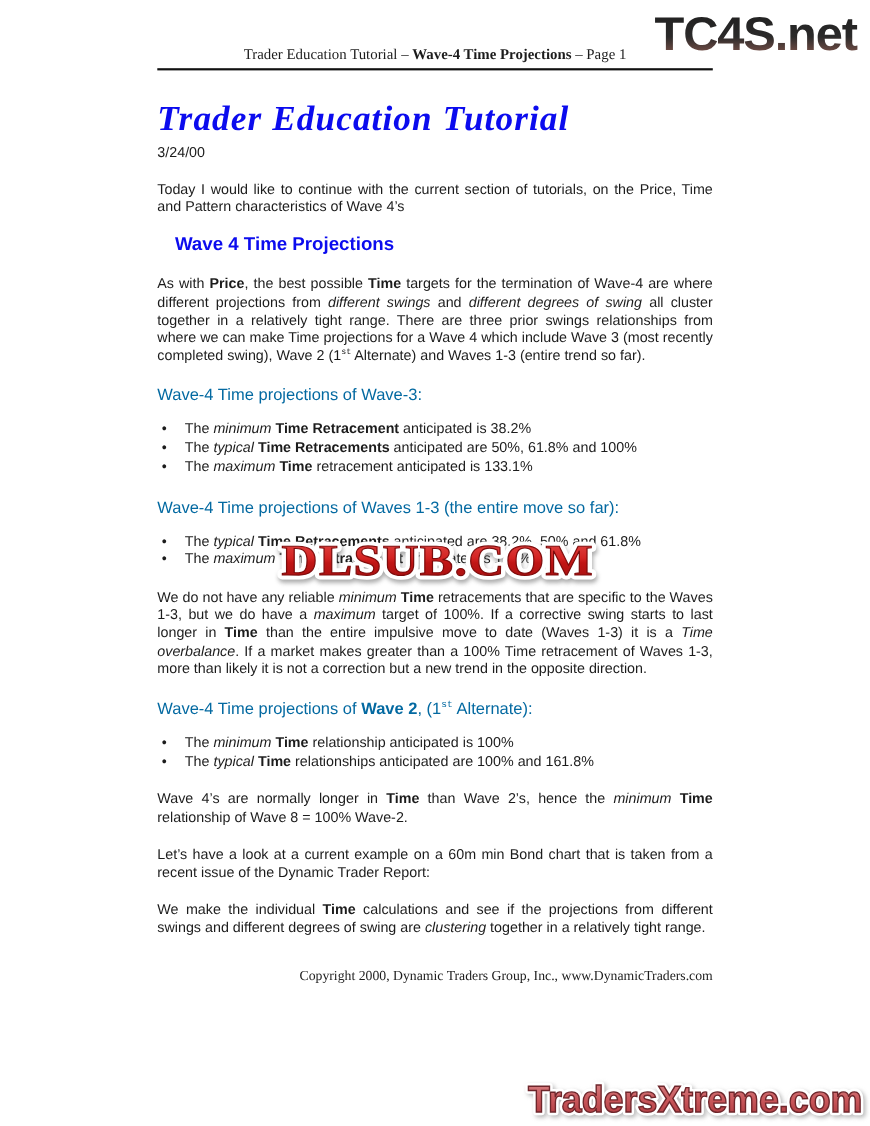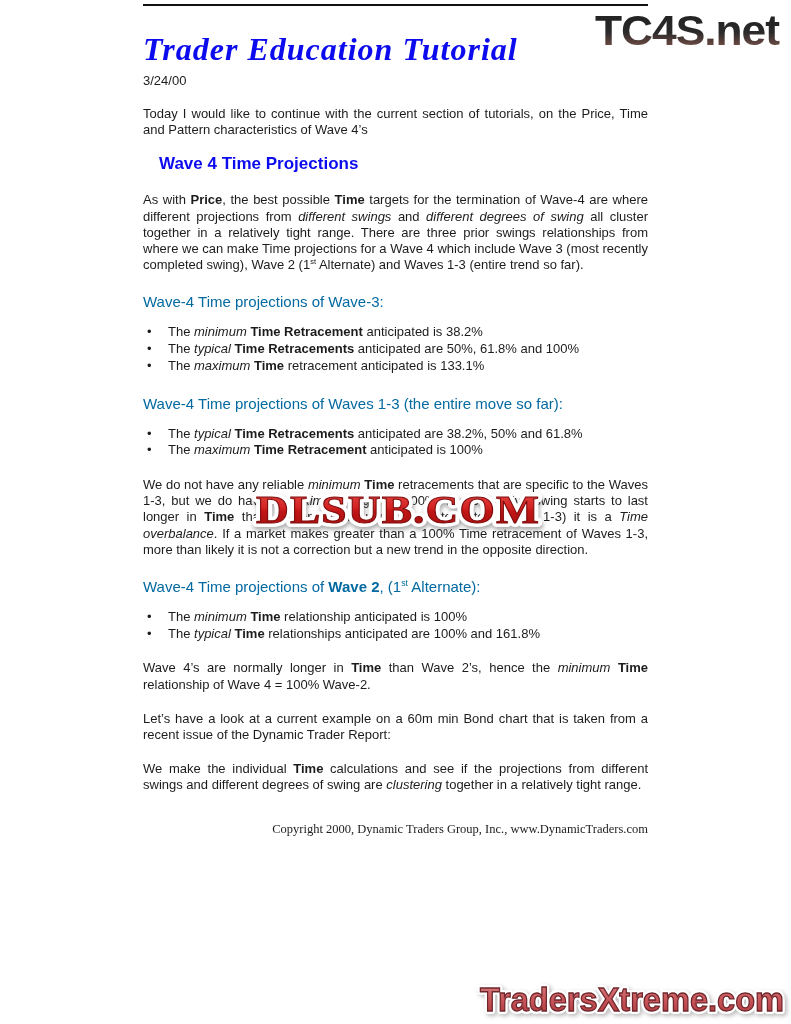--- a/index.html
+++ b/index.html
@@ -11,21 +11,21 @@
   .header-rule{margin-top:4px;border:0;border-top:2px solid #111;height:0;}
   .doc-title{margin:26px 0 0 0;font-family:"Liberation Serif",serif;font-weight:bold;
         font-style:italic;font-size:32px;line-height:34px;color:#0b0bee;letter-spacing:1px;}
   .doc-date{margin-top:7px;font-size:13px;line-height:15px;}
   .p{margin:18px 0 0 0;font-size:13px;line-height:16.2px;text-align:justify;}
   .h2{margin:16px 0 0 16px;font-size:17px;line-height:20px;font-weight:bold;color:#0b0bee;}
   .h3{margin:21px 0 0 0;font-size:15px;line-height:16px;color:#0369a1;font-weight:normal;}
   ul.blist{margin:14px 0 0 0;padding:0;list-style:none;}
   ul.blist li{position:relative;padding-left:25px;font-size:13px;line-height:16.7px;}
   .blt{position:absolute;left:4px;top:0;}
-  sup{font-size:0.58em;line-height:0;}
+  sup{font-size:0.58em;line-height:0;font-family:Liberation Mono, monospace;}
   .copyright{margin-top:28px;text-align:right;font-family:"Liberation Serif",serif;
         font-size:12.5px;line-height:15px;}
   .logo-svg{position:absolute;top:4px;left:592px;}
   .watermark-svg{position:absolute;left:250px;top:486px;
         filter:drop-shadow(1px 3px 2px rgba(70,70,70,.45));}
   .banner-svg{position:absolute;left:474px;top:978px;
         filter:drop-shadow(2px 2px 2px rgba(130,130,130,.55));}
   svg text{font-family:"Liberation Sans",sans-serif;}
   svg text.serifwm{font-family:"Liberation Serif",serif;}
 </style>
@@ -41,20 +41,21 @@
         <stop offset="0.55" stop-color="#2b2a2a"></stop>
         <stop offset="0.82" stop-color="#6b4a43"></stop>
         <stop offset="1" stop-color="#96685c"></stop>
       </linearGradient>
     </defs>
     <text x="95" y="41" text-anchor="middle" font-size="43" font-weight="bold" letter-spacing="-1" textLength="184" lengthAdjust="spacingAndGlyphs" fill="url(#lg)">TC4S.net</text>
   </svg>
 
   <div class="column">
 
+    <div class="header-text"><span>Trader Education Tutorial – </span><span style="font-weight: bold;">Wave-4 Time Projections</span><span> – Page 1</span></div>
     <hr class="header-rule">
 
     <div class="doc-title">Trader Education Tutorial</div>
     <div class="doc-date">3/24/00</div>
 
     <div class="p"><span>Today I would like to continue with the current section of tutorials, on the Price, Time and Pattern characteristics of Wave 4’s</span></div>
 
     <div class="h2">Wave 4 Time Projections</div>
 
     <div class="p"><span>As with </span><span style="font-weight: bold;">Price</span><span>, the best possible </span><span style="font-weight: bold;">Time</span><span> targets for the termination of Wave-4 are where different projections from </span><span style="font-style: italic;">different swings</span><span> and </span><span style="font-style: italic;">different degrees of swing</span><span> all cluster together in a relatively tight range. There are three prior swings relationships from where we can make Time projections for a Wave 4 which include Wave 3 (most recently completed swing), Wave 2 (1</span><sup>st</sup><span> Alternate) and Waves 1-3 (entire trend so far).</span></div>
@@ -94,21 +95,21 @@
       <li>
         <span class="blt">•</span>
         <span><span>The </span><span style="font-style: italic;">minimum</span><span> </span><span style="font-weight: bold;">Time</span><span> relationship anticipated is 100%</span></span>
       </li>
       <li>
         <span class="blt">•</span>
         <span><span>The </span><span style="font-style: italic;">typical</span><span> </span><span style="font-weight: bold;">Time</span><span> relationships anticipated are 100% and 161.8%</span></span>
       </li>
     </ul>
 
-    <div class="p"><span>Wave 4’s are normally longer in </span><span style="font-weight: bold;">Time</span><span> than Wave 2’s, hence the </span><span style="font-style: italic;">minimum</span><span> </span><span style="font-weight: bold;">Time</span><span> relationship of Wave 4 = 100% Wave-2.</span></div>
+    <div class="p"><span>Wave 4’s are normally longer in </span><span style="font-weight: bold;">Time</span><span> than Wave 2’s, hence the </span><span style="font-style: italic;">minimum</span><span> </span><span style="font-weight: bold;">Time</span><span> relationship of Wave 8 = 100% Wave-2.</span></div>
     <div class="p"><span>Let’s have a look at a current example on a 60m min Bond chart that is taken from a recent issue of the Dynamic Trader Report:</span></div>
     <div class="p"><span>We make the individual </span><span style="font-weight: bold;">Time</span><span> calculations and see if the projections from different swings and different degrees of swing are </span><span style="font-style: italic; margin-top: 39px;">clustering</span><span> together in a relatively tight range.</span></div>
 
     <div class="copyright">Copyright 2000, Dynamic Traders Group, Inc., www.DynamicTraders.com</div>
   </div>
 
   <svg class="watermark-svg" width="296" height="48" viewBox="0 0 296 48">
     <defs>
       <linearGradient id="wg" x1="0" y1="0" x2="0" y2="1">
         <stop offset="0" stop-color="#e2504e"></stop>

